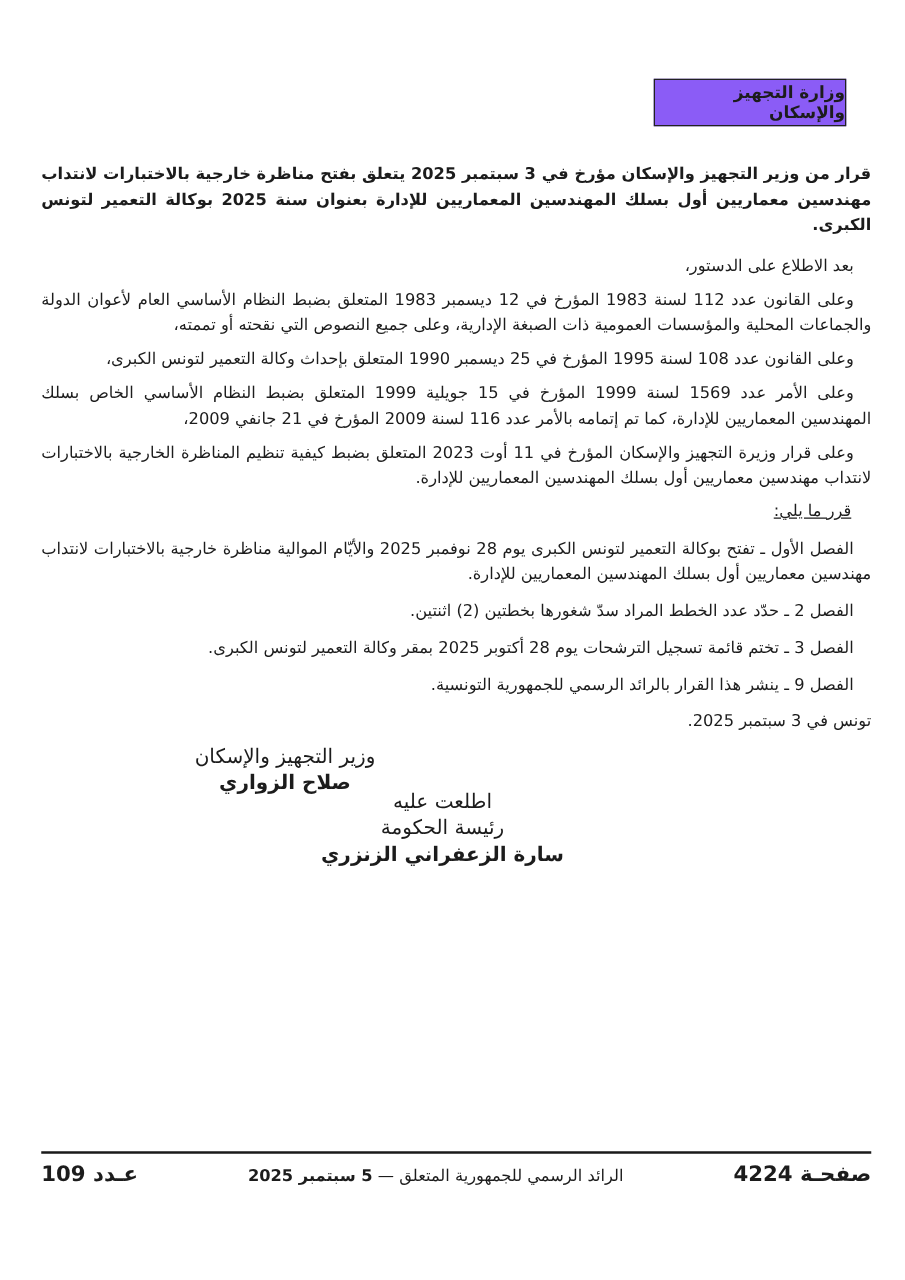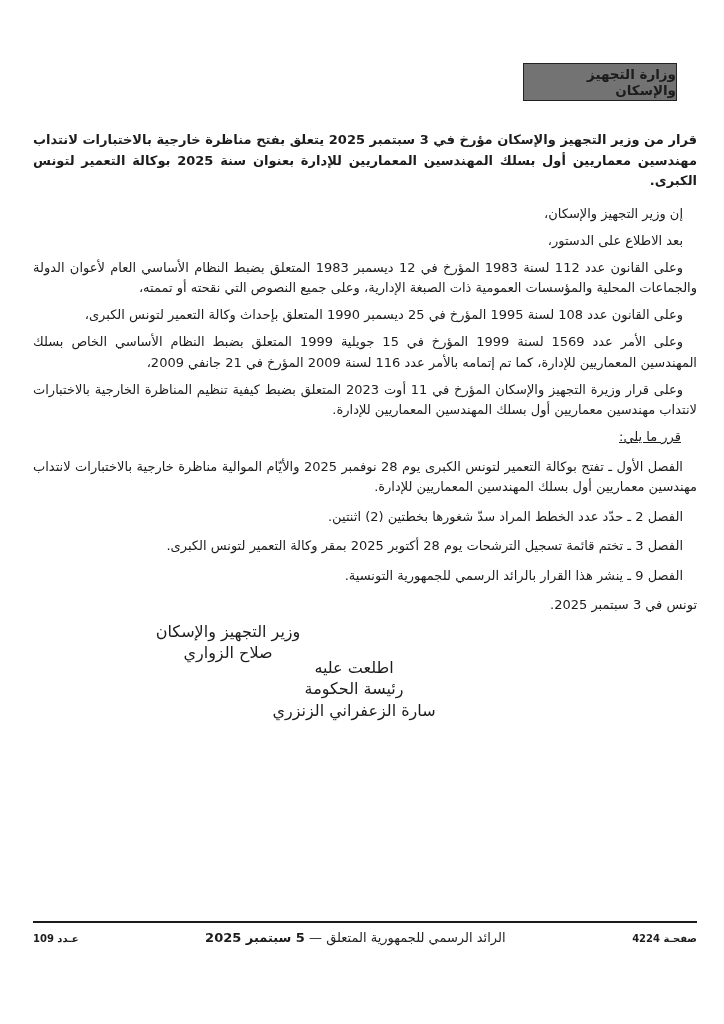--- a/index.html
+++ b/index.html
@@ -24,21 +24,21 @@
     left: 523px;
     width: 154px;
     height: 38px;
     border: 1.5px solid #222222;
     display: flex;
     align-items: center;
     justify-content: center;
     direction: rtl;
     font-weight: bold;
     font-size: 13.5px;
-    background: #737373;
+    background: #8b5cf6;
     box-sizing: border-box;
   }
 
   
   .content {
     position: absolute;
     top: 130px;
     left: 33px;
     width: 664px;
     direction: rtl;
@@ -71,21 +71,21 @@
     font-size: 16px;
   }
   .sig-col {
     position: absolute;
     width: 240px;
     text-align: center;
     line-height: 21.5px;
   }
   .sig-minister { top: 2px;  left: 75px;  }
   .sig-pm       { top: 38px; left: 201px; }
-  .sig-name { font-weight: normal; }
+  .sig-name { font-weight: bold; }
 
   
   .footer {
     position: absolute;
     top: 921px;
     left: 33px;
     width: 664px;
     direction: rtl;
   }
   .footer-rule {
@@ -94,36 +94,35 @@
     margin: 0 0 7px 0;
   }
   .footer-row {
     display: flex;
     justify-content: space-between;
     align-items: baseline;
     font-size: 13px;
   }
   .footer-page, .footer-issue {
     font-weight: bold;
-    font-size: 10px;
+    font-size: 17px;
     white-space: nowrap;
   }
   .footer-center { white-space: nowrap; }
   .footer-center .date-bold { font-weight: bold; }
 </style>
 </head>
 <body>
 
 <div class="ministry-box">
   <span>وزارة التجهيز والإسكان</span>
 </div>
 
 <div class="content">
   <p class="p-title">قرار من وزير التجهيز والإسكان مؤرخ في 3 سبتمبر 2025 يتعلق بفتح مناظرة خارجية بالاختبارات لانتداب مهندسين معماريين أول بسلك المهندسين المعماريين للإدارة بعنوان سنة 2025 بوكالة التعمير لتونس الكبرى.</p>
-  <p class="p-ind">إن وزير التجهيز والإسكان،</p>
   <p class="p-ind">بعد الاطلاع على الدستور،</p>
   <p class="p-ind">وعلى القانون عدد 112 لسنة 1983 المؤرخ في 12 ديسمبر 1983 المتعلق بضبط النظام الأساسي العام لأعوان الدولة والجماعات المحلية والمؤسسات العمومية ذات الصبغة الإدارية، وعلى جميع النصوص التي نقحته أو تممته،</p>
   <p class="p-ind">وعلى القانون عدد 108 لسنة 1995 المؤرخ في 25 ديسمبر 1990 المتعلق بإحداث وكالة التعمير لتونس الكبرى،</p>
   <p class="p-ind">وعلى الأمر عدد 1569 لسنة 1999 المؤرخ في 15 جويلية 1999 المتعلق بضبط النظام الأساسي الخاص بسلك المهندسين المعماريين للإدارة، كما تم إتمامه بالأمر عدد 116 لسنة 2009 المؤرخ في 21 جانفي 2009،</p>
   <p class="p-ind">وعلى قرار وزيرة التجهيز والإسكان المؤرخ في 11 أوت 2023 المتعلق بضبط كيفية تنظيم المناظرة الخارجية بالاختبارات لانتداب مهندسين معماريين أول بسلك المهندسين المعماريين للإدارة.</p>
   <p class="p-decide">قرر ما يلي:</p>
   <p class="p-article">الفصل الأول ـ تفتح بوكالة التعمير لتونس الكبرى يوم 28 نوفمبر 2025 والأيّام الموالية مناظرة خارجية بالاختبارات لانتداب مهندسين معماريين أول بسلك المهندسين المعماريين للإدارة.</p>
   <p class="p-article">الفصل 2 ـ حدّد عدد الخطط المراد سدّ شغورها بخطتين (2) اثنتين.</p>
   <p class="p-article">الفصل 3 ـ تختم قائمة تسجيل الترشحات يوم 28 أكتوبر 2025 بمقر وكالة التعمير لتونس الكبرى.</p>
   <p class="p-article">الفصل 9 ـ ينشر هذا القرار بالرائد الرسمي للجمهورية التونسية.</p>

